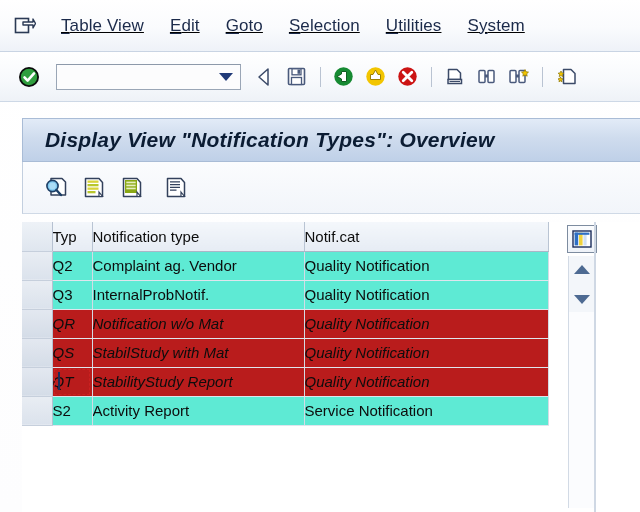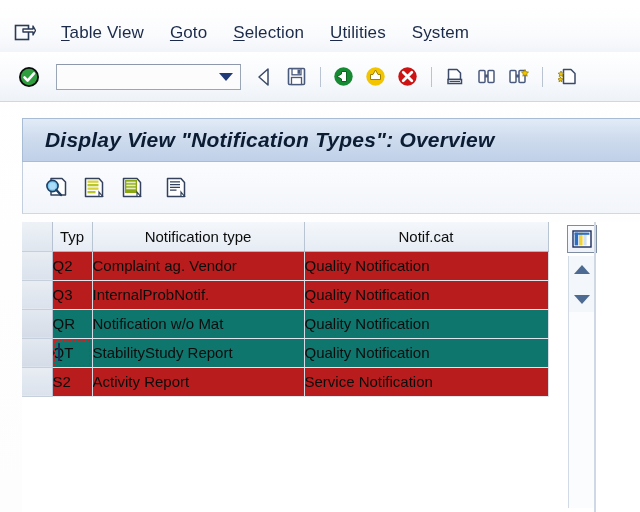--- a/index.html
+++ b/index.html
@@ -11,26 +11,27 @@
     background: #ffffff;
   }
   #app {
     position: relative;
     width: 640px; height: 512px;
     background: linear-gradient(to bottom, #ffffff 0%, #fdfdfe 100%);
   }
 
   
   .menubar {
-    position: absolute; left: 0; top: 7px;
+    position: absolute; left: 0; top: 0;
     width: 640px; height: 52px;
     background: linear-gradient(to bottom, #ffffff 0%, #fafbfd 55%, #eef2f8 100%);
     border-bottom: 1px solid #c9d4e3;
     display: flex; align-items: center;
     padding-left: 12px;
+    text-decoration: underline;
   }
   .winicon {
     width: 26px; height: 26px;
     display: flex; align-items: center; justify-content: center;
     margin-right: 10px;
   }
   .menu-item {
     font-size: 17px;
     color: #1b2a4a;
     padding: 2px 13px;
@@ -146,32 +147,32 @@
     width: 30px;
     background: linear-gradient(to bottom, #e9edf3 0%, #dbe2ec 100%);
     border-right: 1px solid #b6c1d1;
     border-bottom: 1px solid #c6cfdc;
   }
   th.sel { background: linear-gradient(to bottom, #eef2f7 0%, #dfe6ef 100%); }
   th.hdr {
     background: linear-gradient(to bottom, #f4f7fb 0%, #e6ecf4 100%);
     border-right: 1px solid #b9c4d3;
     border-bottom: 1px solid #aab6c7;
-    text-align: center;
+    text-align: left;
     font-weight: normal;
     padding-left: 7px;
     margin-top: 16px;
   }
   td.cell {
     border-right: 1px solid #d4dbe5;
     border-bottom: 1px solid #dfe5ed;
     padding-left: 7px;
-    background: #b91c1c;
-  }
-  tr.hl td.cell { background: #0f766e; }
+    background: #5eead4;
+  }
+  tr.hl td.cell { background: #b91c1c; font-style: italic; }
   tr.hl td.sel  { background: linear-gradient(to bottom, #e3e8f0 0%, #d4dce7 100%); }
   .c-typ  { width: 40px; }
   .c-name { width: 212px; }
   .c-cat  { width: 244px; }
 
   td.focus { position: relative; }
   .focusbox {
     position: absolute; left: 1px; top: 1px; right: 2px; bottom: 1px;
     border: 1px dashed #cc2020;
     pointer-events: none;
@@ -237,20 +238,21 @@
 
   <div class="menubar">
     <div class="winicon">
       <svg width="22" height="19" viewBox="0 0 22 19">
         <rect x="1.5" y="2.5" width="13" height="14" fill="none" stroke="#2b3a55" stroke-width="1.6"></rect>
         <path d="M9 6 L19 6 L19 3 L21.5 7.5 L19 12 L19 9 L9 9 Z" fill="#ffffff" stroke="#2b3a55" stroke-width="1.4" stroke-linejoin="round"></path>
       </svg>
     </div>
     <div id="menu-items" style="display:flex;align-items:center;">
         <div class="menu-item"><u>T</u>able View</div>
+        <div class="menu-item"><u>E</u>dit</div>
         <div class="menu-item"><u>G</u>oto</div>
         <div class="menu-item"><u>S</u>election</div>
         <div class="menu-item"><u>U</u>tilities</div>
         <div class="menu-item">S<u>y</u>stem</div>
       </div>
   </div>
 
   <div class="toolbar">
 
     <div class="tb-icon">
@@ -413,20 +415,26 @@
             <td class="cell c-cat">Quality Notification</td>
           </tr>
           <tr class="hl">
             <td class="sel"></td>
             <td class="cell c-typ">QR</td>
             <td class="cell c-name">Notification w/o Mat</td>
             <td class="cell c-cat">Quality Notification</td>
           </tr>
           <tr class="hl">
             <td class="sel"></td>
+            <td class="cell c-typ">QS</td>
+            <td class="cell c-name">StabilStudy with Mat</td>
+            <td class="cell c-cat">Quality Notification</td>
+          </tr>
+          <tr class="hl">
+            <td class="sel"></td>
             <td class="cell c-typ focus">QT<span class="focusbox"></span><span class="caret"></span></td>
             <td class="cell c-name">StabilityStudy Report</td>
             <td class="cell c-cat">Quality Notification</td>
           </tr>
           <tr>
             <td class="sel"></td>
             <td class="cell c-typ">S2</td>
             <td class="cell c-name">Activity Report</td>
             <td class="cell c-cat">Service Notification</td>
           </tr>

